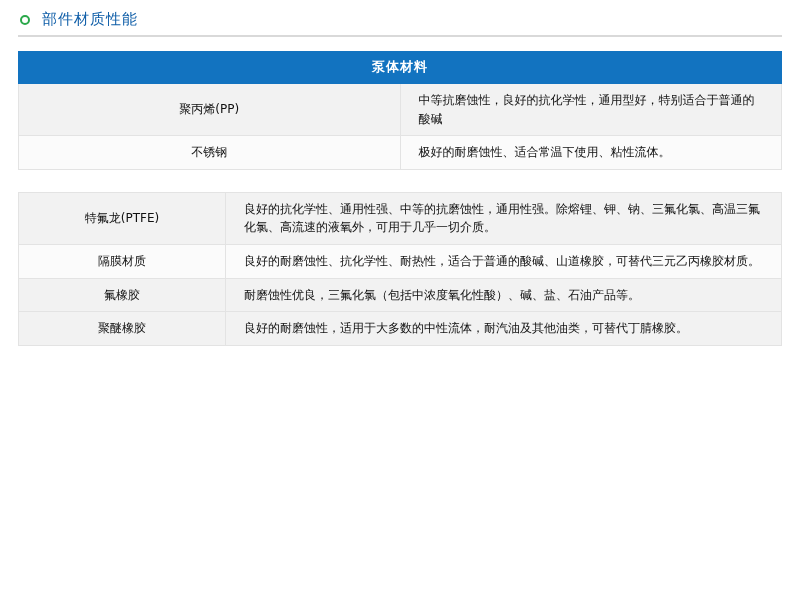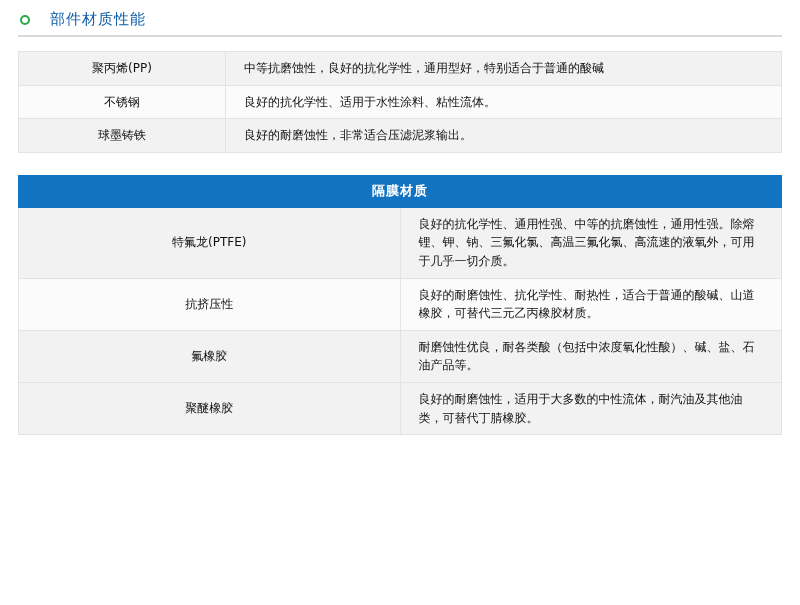--- a/index.html
+++ b/index.html
@@ -18,21 +18,21 @@
     position: relative;
     width: 800px;
     height: 605px;
     box-sizing: border-box;
     padding: 0 18px;
   }
   
   .page-title-row {
     display: flex;
     align-items: center;
-    gap: 20px;
+    gap: 12px;
     padding: 12px 0 8px 2px;
   }
   .bullet-icon {
     width: 10px;
     height: 10px;
     border-radius: 50%;
     border: 2px solid #2aa84a;
     box-sizing: border-box;
     background: #ffffff;
     flex: 0 0 auto;
@@ -94,51 +94,47 @@
 <div class="page">
 
   <div class="page-title-row">
     <span class="bullet-icon"></span>
     <span class="page-title">部件材质性能</span>
   </div>
   <div class="title-underline"></div>
 
   <table class="mat-table">
     <tbody>
+        <tr>
+      <th class="tbl-header" colspan="2">泵体材料</th>
+    </tr>
     <tr class="row-even">
       <td class="cell-name">聚丙烯(PP)</td>
       <td class="cell-desc">中等抗磨蚀性，良好的抗化学性，通用型好，特别适合于普通的酸碱</td>
     </tr>
     <tr class="row-odd">
       <td class="cell-name">不锈钢</td>
-      <td class="cell-desc">良好的抗化学性、适用于水性涂料、粘性流体。</td>
-    </tr>
-    <tr class="row-even">
-      <td class="cell-name">球墨铸铁</td>
-      <td class="cell-desc">良好的耐磨蚀性，非常适合压滤泥浆输出。</td>
+      <td class="cell-desc">极好的耐磨蚀性、适合常温下使用、粘性流体。</td>
     </tr>
   </tbody>
     </table>
 
   <table class="mat-table">
     <tbody>
-        <tr>
-      <th class="tbl-header" colspan="2">隔膜材质</th>
-    </tr>
     <tr class="row-even">
       <td class="cell-name">特氟龙(PTFE)</td>
       <td class="cell-desc">良好的抗化学性、通用性强、中等的抗磨蚀性，通用性强。除熔锂、钾、钠、三氟化氯、高温三氟化氯、高流速的液氧外，可用于几乎一切介质。</td>
     </tr>
     <tr class="row-odd">
-      <td class="cell-name">抗挤压性</td>
+      <td class="cell-name">隔膜材质</td>
       <td class="cell-desc">良好的耐磨蚀性、抗化学性、耐热性，适合于普通的酸碱、山道橡胶，可替代三元乙丙橡胶材质。</td>
     </tr>
     <tr class="row-even">
       <td class="cell-name">氟橡胶</td>
-      <td class="cell-desc">耐磨蚀性优良，耐各类酸（包括中浓度氧化性酸）、碱、盐、石油产品等。</td>
+      <td class="cell-desc">耐磨蚀性优良，三氟化氯（包括中浓度氧化性酸）、碱、盐、石油产品等。</td>
     </tr>
     <tr class="row-even">
       <td class="cell-name">聚醚橡胶</td>
       <td class="cell-desc">良好的耐磨蚀性，适用于大多数的中性流体，耐汽油及其他油类，可替代丁腈橡胶。</td>
     </tr>
 
   </tbody>
     </table>
 
 </div>

